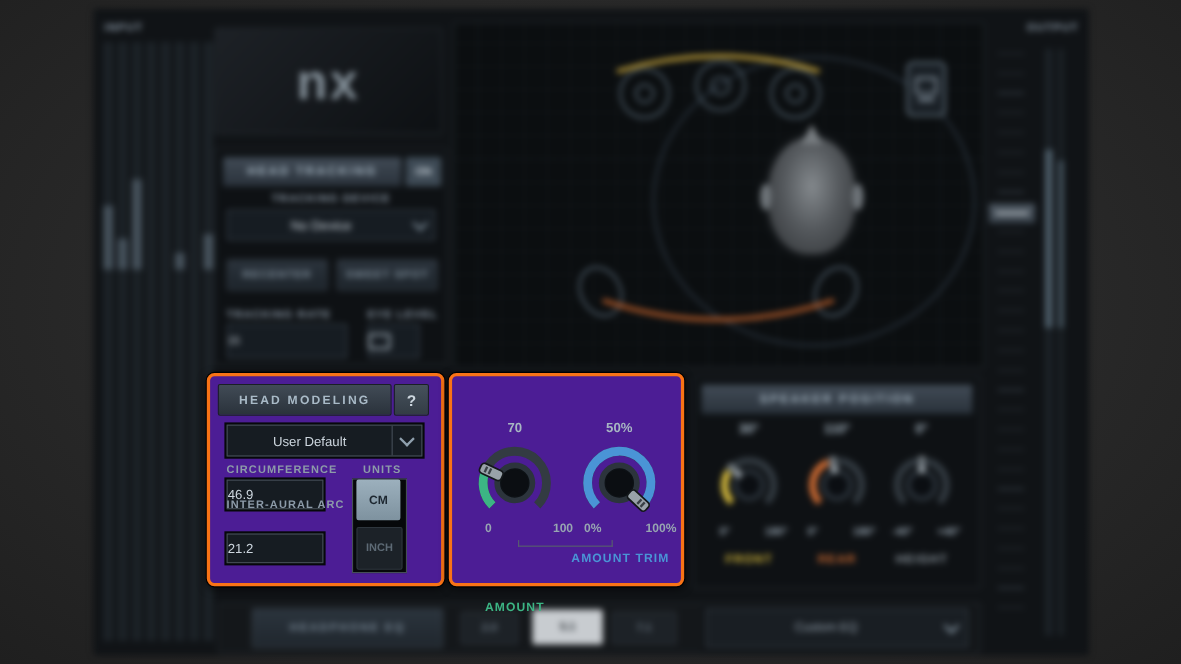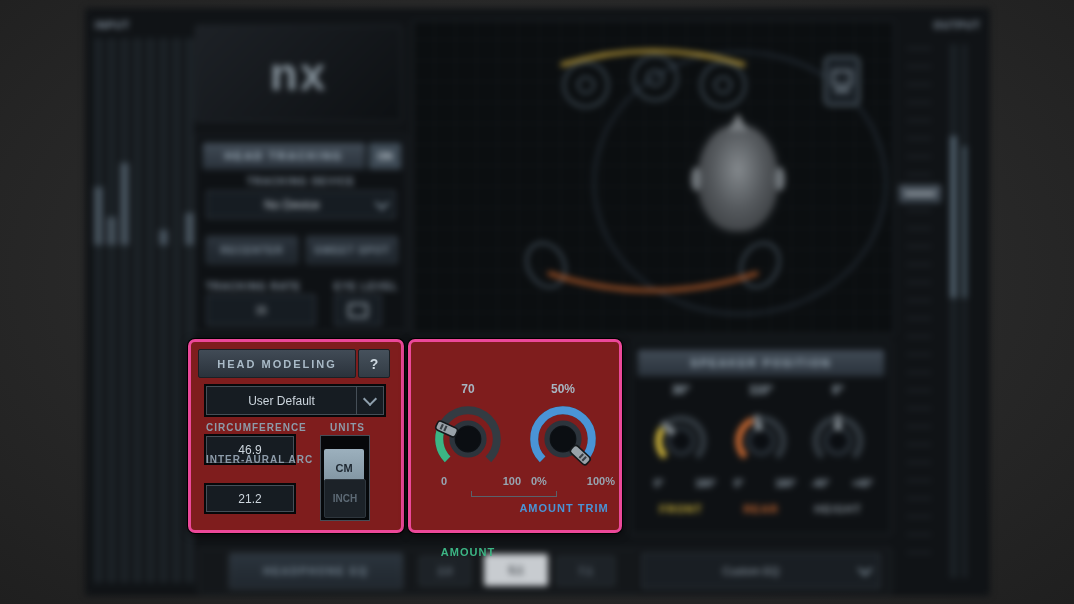--- a/index.html
+++ b/index.html
@@ -19,34 +19,34 @@
   .panel-dark{background:#0e1114;border:1px solid #262c31;border-radius:3px;}
   .hdr{
     background:linear-gradient(#414b56,#2a323b);
     border:1px solid #1a2025;border-radius:2px;
     color:#a9bac7;font-size:11px;font-weight:bold;letter-spacing:2px;
     display:flex;align-items:center;justify-content:center;
   }
   .lbl{color:#8d9ba9;font-size:10px;font-weight:bold;letter-spacing:1px;}
   .fld{
     background:#161c22;border:1px solid #454e57;box-shadow:0 0 0 2px #06080a;
-    color:#cdd6de;font-size:12px;display:flex;align-items:center;justify-content:center;
+    color:#cdd6de;font-size:12px;display:flex;align-items:center;
   }
   .btn{
     background:linear-gradient(#2b333c,#1d242b);border:1px solid #39424a;border-radius:2px;
     color:#7f8e9b;font-size:10px;font-weight:bold;letter-spacing:1px;
     display:flex;align-items:center;justify-content:center;
   }
   .chev{width:8px;height:8px;border-right:2px solid #8fa0ad;border-bottom:2px solid #8fa0ad;transform:rotate(45deg);margin-top:-4px;}
   .meterbar{background:#1c2227;border-radius:1px;}
   .meterfill{background:#46525c;width:100%;position:absolute;left:0;}
   .tickcol{background:repeating-linear-gradient(#39424b 0 1px, transparent 1px 18px);}
   
   .focus-panel{
-    position:absolute;background:#7f1d1d;border:3px solid #ec4899;border-radius:7px;
+    position:absolute;background:#4c1d95;border:3px solid #f97316;border-radius:7px;
     box-shadow:0 0 0 1px #000, 0 2px 8px rgba(0,0,0,.6);
   }
   .valtext{color:#a7b6c2;font-size:12px;font-weight:bold;text-align:center;}
   .minmax{display:flex;justify-content:space-between;padding:0 13px;color:#97a5b1;font-size:11px;font-weight:bold;}
   .knoblabel{font-size:11px;font-weight:bold;letter-spacing:1px;text-align:center;}
   .bracket{border-left:1px solid #58626b;border-right:1px solid #58626b;border-bottom:1px solid #58626b;height:5px;}
   .seg{display:flex;align-items:center;justify-content:center;font-size:10px;font-weight:bold;border-radius:2px;}
   .viz-grid{
     background-image:
       repeating-linear-gradient(0deg, rgba(120,140,160,.05) 0 1px, transparent 1px 21px),
@@ -223,21 +223,21 @@
     <span style="width:26px;height:100%;border-left:1px solid #454e57;display:flex;align-items:center;justify-content:center;">
       <span class="chev"></span>
     </span>
   </div>
 
   <div class="abs lbl" style="left:15px;top:80px;">CIRCUMFERENCE</div>
   <div class="fld abs" style="left:15px;top:94px;width:86px;height:25px;">46.9</div>
 
   <div class="abs lbl" style="left:139px;top:80px;">UNITS</div>
   <div class="abs" style="left:129px;top:93px;width:48px;height:84px;border:1px solid #454e57;background:#06080a;">
-    <div class="abs seg" style="left:3px;top:13px;width:40px;height:37px;background:linear-gradient(#9cb0bd,#7e929f);color:#1d2730;font-size:11px;">CM</div>
+    <div class="abs seg" style="left:3px;top:0;width:40px;height:37px;background:linear-gradient(#9cb0bd,#7e929f);color:#1d2730;font-size:11px;">CM</div>
     <div class="abs seg" style="left:3px;top:43px;width:40px;height:37px;background:#1c2228;border:1px solid #2e363d;color:#5d6a75;font-size:10px;">INCH</div>
   </div>
 
   <div class="abs lbl" style="left:15px;top:112px;">INTER-AURAL ARC</div>
   <div class="fld abs" style="left:15px;top:143px;width:86px;height:25px;">21.2</div>
 </div>
 
 <div class="focus-panel" style="left:408px;top:339px;width:208px;height:188px;">
 
   <div class="abs valtext" style="left:17px;top:40px;width:80px;">70</div>

